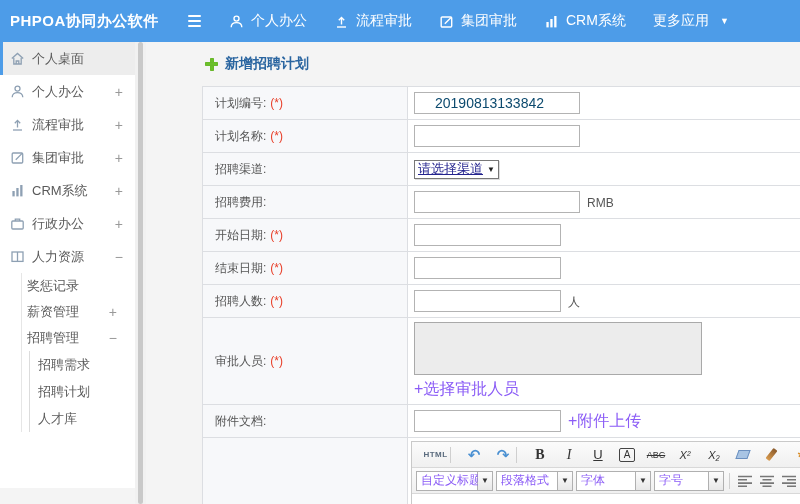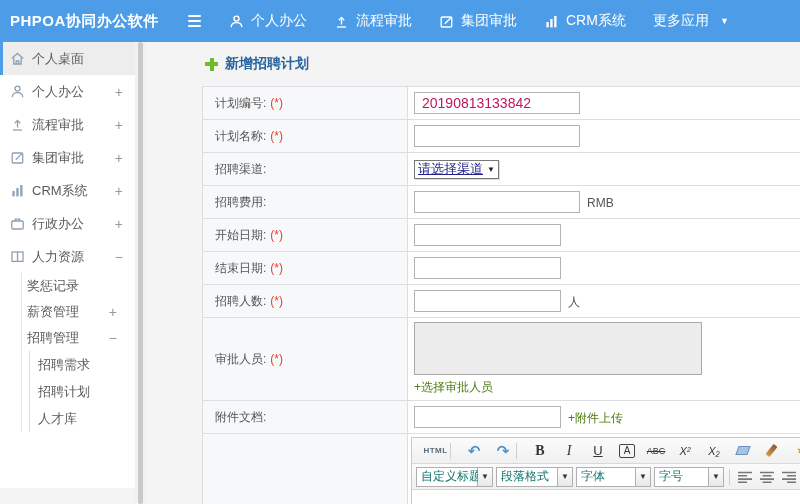--- a/index.html
+++ b/index.html
@@ -37,28 +37,28 @@
   .plus-icon { position:relative; width:13px; height:13px; display:inline-block; }
   .plus-icon::before,.plus-icon::after { content:""; position:absolute; background:#6cbf2b; border-radius:1px; box-shadow:0 0 1px #4e9416 inset; }
   .plus-icon::before { left:4.5px; top:0; width:4px; height:13px; }
   .plus-icon::after { left:0; top:4.5px; width:13px; height:4px; }
 
   table.form { position:absolute; left:56px; top:44px; width:760px; border-collapse:collapse; table-layout:fixed; }
   td { border:1px solid #dcdee2; vertical-align:middle; }
   td.lbl { background:#f7f8fa; padding-left:12px; font-size:12px; color:#555; height:33px; }
   td.val { background:#fff; padding:4px 6px; font-size:12px; color:#444; }
   .req { color:#e8402a; margin-left:4px; font-size:12px; }
-  .inp { height:22px; border:1px solid #b3b3b3; width:166px; font-size:14px; padding:1px 7px; font-family:inherit; color:#be185d; background:#fff; }
+  .inp { height:22px; border:1px solid #b3b3b3; width:166px; font-size:14px; padding:1px 20px; font-family:inherit; color:#0c4a6e; background:#fff; }
   .inp-md { width:147px; }
   .suffix { margin-left:7px; color:#555; font-size:12px; }
   .fsel { display:inline-flex; align-items:center; height:19px; border:1px solid #777; background:#fff; padding:0 3px; cursor:pointer; box-shadow:1px 1px 0 #ddd; }
   .fsel-text { color:#23238e; text-decoration:underline; font-size:13px; }
   .fsel-car { font-size:8px; color:#222; margin-left:4px; }
   .ta { display:block; width:288px; height:53px; background:#ececec; border:1px solid #a9a9a9; resize:none; margin-bottom:4px; font-family:inherit; }
-  .flink { color:#4d7c0f; font-size:12px; text-decoration:none; }
+  .flink { color:#8b5cf6; font-size:16px; text-decoration:none; }
   td.ed-cell { vertical-align:top; padding:3px; height:170px; }
 
   
   .editor { width:542px; border:1px solid #c9c9c9; background:#fff; }
   .tb-row { display:flex; align-items:center; gap:3px; padding:3px 4px; background:linear-gradient(#fbfbfb,#f0f0f0); border-bottom:1px solid #d8d8d8; height:26px; }
   .tb-sep { width:1px; height:16px; background:#cfcfcf; margin:0 2px; flex:0 0 1px; }
   .tb-btn { display:inline-flex; align-items:center; justify-content:center; min-width:16px; height:20px; padding:0 2px; font-size:12px; color:#333; cursor:pointer; border-radius:2px;margin-left:10px; }
   .tb-src { font-size:8px; font-weight:bold; color:#5a6b7d; letter-spacing:.5px; }
   .ico-undo::before { content:"↶"; color:#4a90d2; font-weight:bold; font-size:15px; }
   .ico-redo::before { content:"↷"; color:#4a90d2; font-weight:bold; font-size:15px; }
@@ -71,21 +71,21 @@
   .ico-eraser { width:13px; height:9px; background:#a8c4e4; border:1px solid #6b8fbf; transform:skewX(-20deg); }
   .ico-broom { width:5px; height:13px; background:linear-gradient(#8a5a2b,#d89a4e); transform:rotate(38deg); border-radius:1px; }
   .ico-painter::before { content:"*"; color:#d98f2c; font-weight:bold; font-size:17px; line-height:10px; margin-top:6px; }
   .mini-car { font-size:7px; color:#555; margin-left:1px; }
   .tb-quote { font-family:"Liberation Serif",serif; font-weight:bold; font-size:14px; letter-spacing:-1px; }
   .ico-paste { width:14px; height:16px; background:#e9cfa0; border:1px solid #a0713a; border-radius:2px; color:#2255cc; font-size:9px; font-weight:bold; display:inline-flex; align-items:center; justify-content:center; }
   .ico-paste::before { content:"T"; }
   .tb-fc { font-size:12px; font-weight:bold; border-bottom:3px solid #c22; line-height:12px; }
   .tb-bc { font-size:11px; font-weight:bold; border-bottom:3px solid #e82; line-height:12px; }
   .combo { display:inline-flex; align-items:stretch; height:20px; }
-  .combo .cbx { border:1px solid #b0b0b0; background:#fff; font-size:12px; color:#0f766e; display:flex; align-items:center; padding:0 4px; white-space:nowrap; }
+  .combo .cbx { border:1px solid #b0b0b0; background:#fff; font-size:12px; color:#8b5cf6; display:flex; align-items:center; padding:0 4px; white-space:nowrap; }
   .combo .car { width:15px; border:1px solid #b0b0b0; border-left:none; background:linear-gradient(#fdfdfd,#e8e8e8); display:flex; align-items:center; justify-content:center; font-size:8px; color:#333; cursor:pointer; }
   .cb-title .cbx { width:62px; } .cb-para .cbx { width:62px; } .cb-font .cbx { width:60px; } .cb-size .cbx { width:55px; }
   .align-ic { display:flex; align-items:center; justify-content:center; width:19px; height:20px; cursor:pointer; }
   .ed-body { height:50px; background:#fff; }
 </style>
 </head>
 <body>
 
 <div class="topbar">
   <div class="brand">PHPOA协同办公软件</div>

